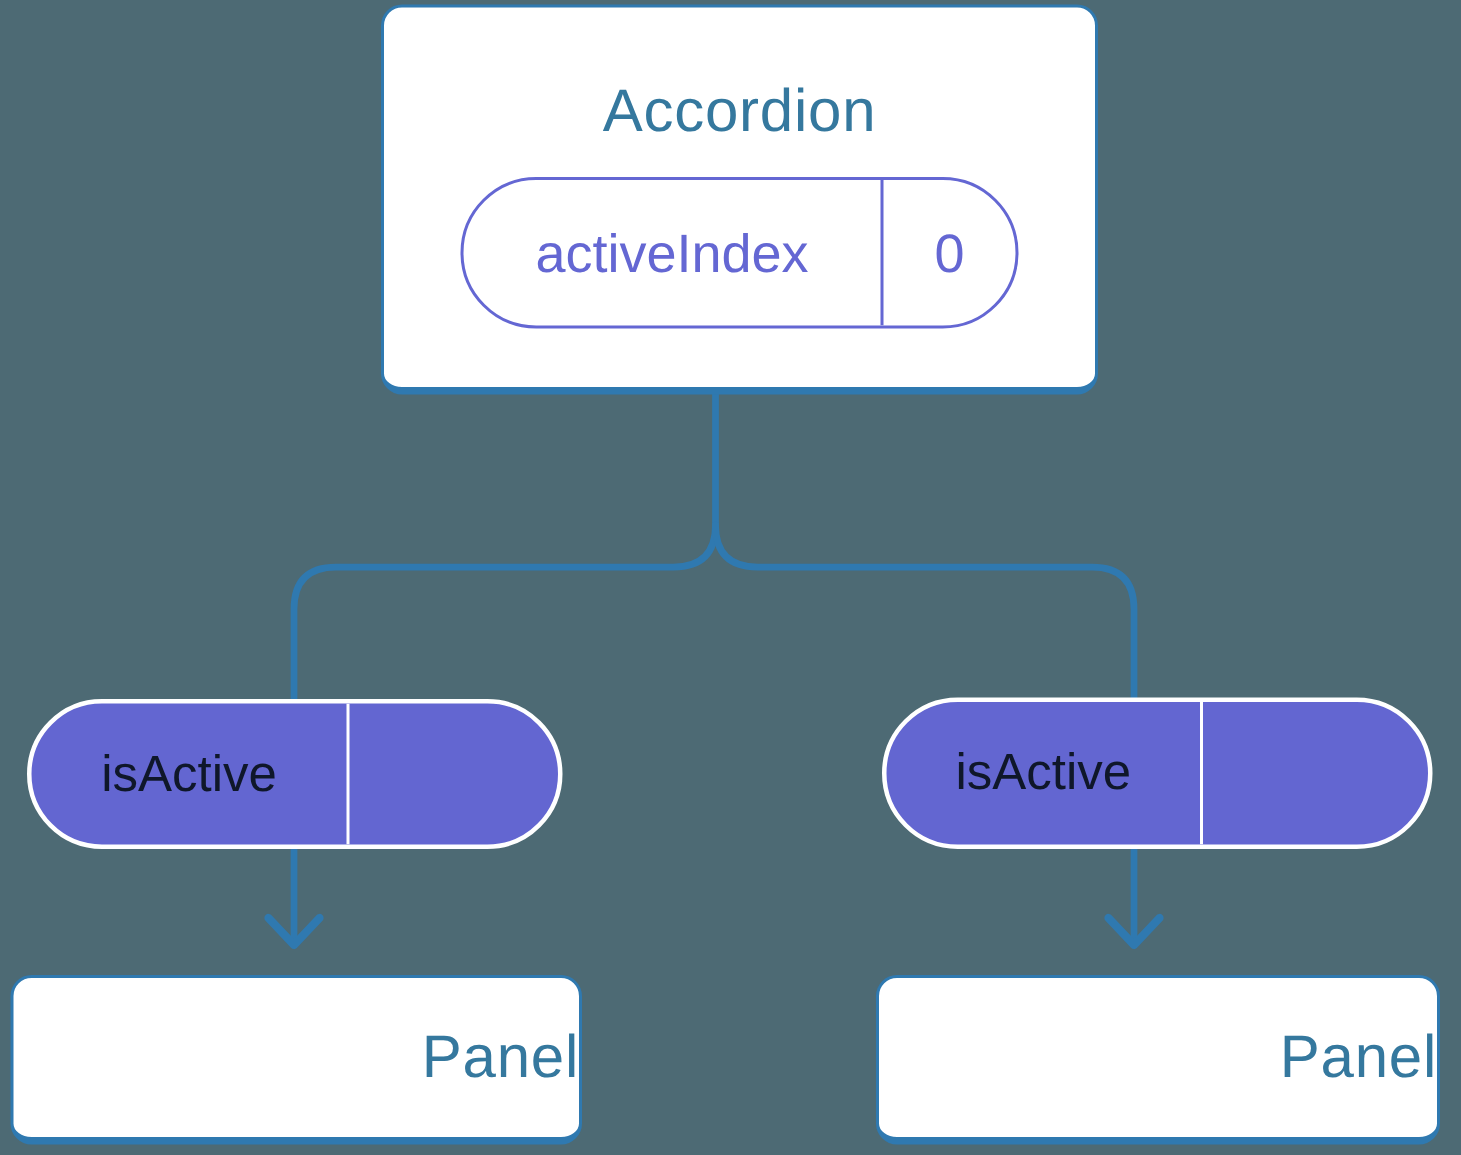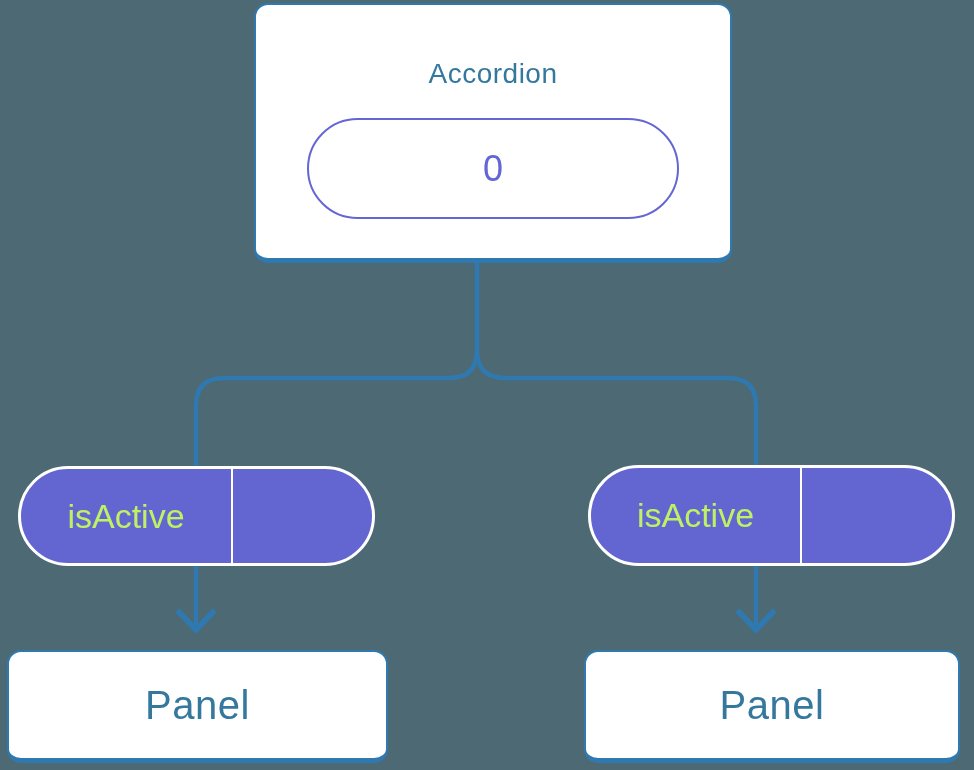--- a/index.html
+++ b/index.html
@@ -22,21 +22,21 @@
     border: 2.5px solid #2f79b0;
     border-bottom-width: 5px;
     border-radius: 14px;
     box-sizing: border-box;
     z-index: 2;
   }
   .accordion-card { left: 254px; top: 3px; width: 478px; height: 260px; }
   .card-title {
     position: absolute; left: 0; top: 45px; width: 100%;
     text-align: center;
-    font-size: 28px; line-height: 48px;
+    font-size: 40px; line-height: 48px;
     color: #35789e;
     letter-spacing: 0.5px;
   }
 
   .pill {
     position: absolute;
     display: flex; align-items: stretch;
     border-radius: 60px;
     box-sizing: border-box;
     overflow: hidden;
@@ -55,32 +55,32 @@
     color: #6467d3;
     font-size: 36px;
   }
   .state-pill .seg-name { width: 278px; border-right: 2px solid #6467d3; }
   .state-pill .seg-value { flex: 1; }
 
   
   .prop-pill {
     background: #6366d1;
     border: 3px solid #ffffff;
-    color: #bef264;
+    color: #0f172a;
     font-size: 34px;
   }
   .prop-pill .seg-name { border-right: 2px solid #ffffff; }
   .prop-pill-left  { left: 18px;  top: 466px; width: 357px; height: 100px; }
   .prop-pill-left  .seg-name { width: 210px; }
   .prop-pill-right { left: 588px; top: 465px; width: 367px; height: 101px; }
   .prop-pill-right .seg-name { width: 209px; }
   .prop-pill .seg-value { flex: 1; }
 
   .panel-card {
-    display: flex; align-items: center; justify-content: center;
+    display: flex; align-items: center; justify-content: flex-end;
     font-size: 40px;
     color: #35789e;
     letter-spacing: 0.5px;
   }
   .panel-card-left  { left: 7px;   top: 650px; width: 381px; height: 113px; }
   .panel-card-right { left: 584px; top: 650px; width: 376px; height: 113px; }
 </style>
 </head>
 <body>
 
@@ -95,20 +95,21 @@
     <path d="M196 562 V624" stroke="#2f79b0" stroke-width="4.5" stroke-linecap="round"></path>
     <path d="M179 612 L196 630 L213 612" stroke="#2f79b0" stroke-width="5.5" stroke-linecap="round" stroke-linejoin="round"></path>
 
     <path d="M756 562 V624" stroke="#2f79b0" stroke-width="4.5" stroke-linecap="round"></path>
     <path d="M739 612 L756 630 L773 612" stroke="#2f79b0" stroke-width="5.5" stroke-linecap="round" stroke-linejoin="round"></path>
   </svg>
 
   <div class="card accordion-card">
     <div class="card-title">Accordion</div>
     <div class="pill state-pill">
+      <span class="seg seg-name">activeIndex</span>
       <span class="seg seg-value">0</span>
     </div>
   </div>
 
   <div class="pill prop-pill prop-pill-left">
     <span class="seg seg-name">isActive</span>
   </div>
   <div class="pill prop-pill prop-pill-right">
     <span class="seg seg-name">isActive</span>
   </div>

